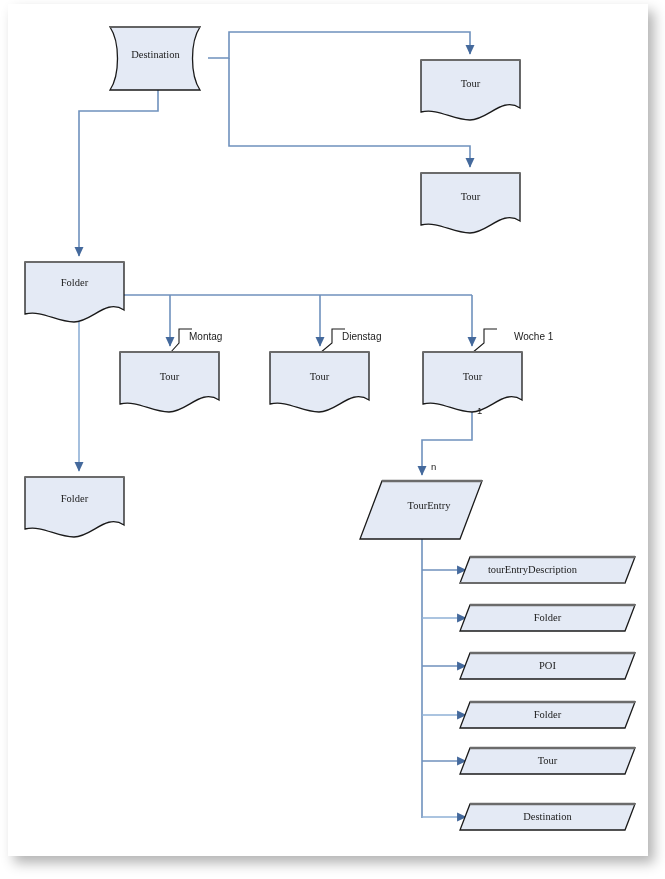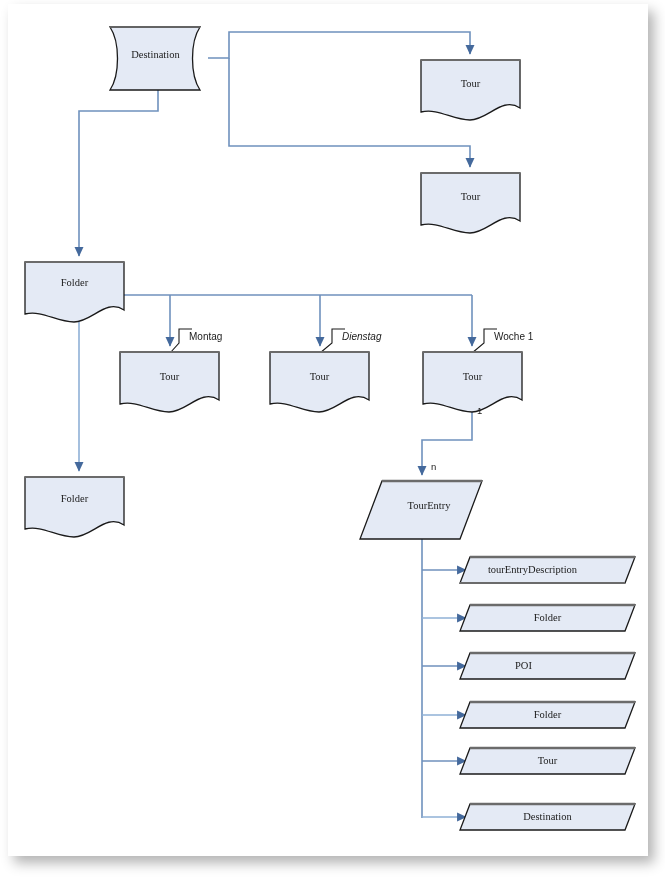--- a/index.html
+++ b/index.html
@@ -186,25 +186,25 @@
   <div class="node-label" style="left:421px; top:191px; width:99px;">Tour</div>
   <div class="node-label" style="left:25px; top:277px; width:99px;">Folder</div>
   <div class="node-label" style="left:120px; top:371px; width:99px;">Tour</div>
   <div class="node-label" style="left:270px; top:371px; width:99px;">Tour</div>
   <div class="node-label" style="left:423px; top:371px; width:99px;">Tour</div>
   <div class="node-label" style="left:25px; top:493px; width:99px;">Folder</div>
   <div class="node-label" style="left:368px; top:500px; width:122px;">TourEntry</div>
 
   <div class="node-label" style="left:445px; top:564px; width:175px;">tourEntryDescription</div>
   <div class="node-label" style="left:460px; top:612px; width:175px;">Folder</div>
-  <div class="node-label" style="left:436px; top:660px; width:175px;">POI</div>
+  <div class="node-label" style="left:460px; top:660px; width:175px;">POI</div>
   <div class="node-label" style="left:460px; top:709px; width:175px;">Folder</div>
   <div class="node-label" style="left:460px; top:755px; width:175px;">Tour</div>
   <div class="node-label" style="left:460px; top:811px; width:175px;">Destination</div>
 
   <div class="callout-label" style="left:189px; top:331px;">Montag</div>
-  <div class="callout-label" style="left:342px; top:331px;font-style:italic;">Dienstag</div>
-  <div class="callout-label" style="left:494px; top:331px;">Woche 1</div>
+  <div class="callout-label" style="left:342px; top:331px;">Dienstag</div>
+  <div class="callout-label" style="left:514px; top:331px;">Woche 1</div>
 
   <div class="edge-label" style="left:477px; top:405px;">1</div>
   <div class="edge-label" style="left:431px; top:461px;">n</div>
 
 </div>
 
 </body></html>

